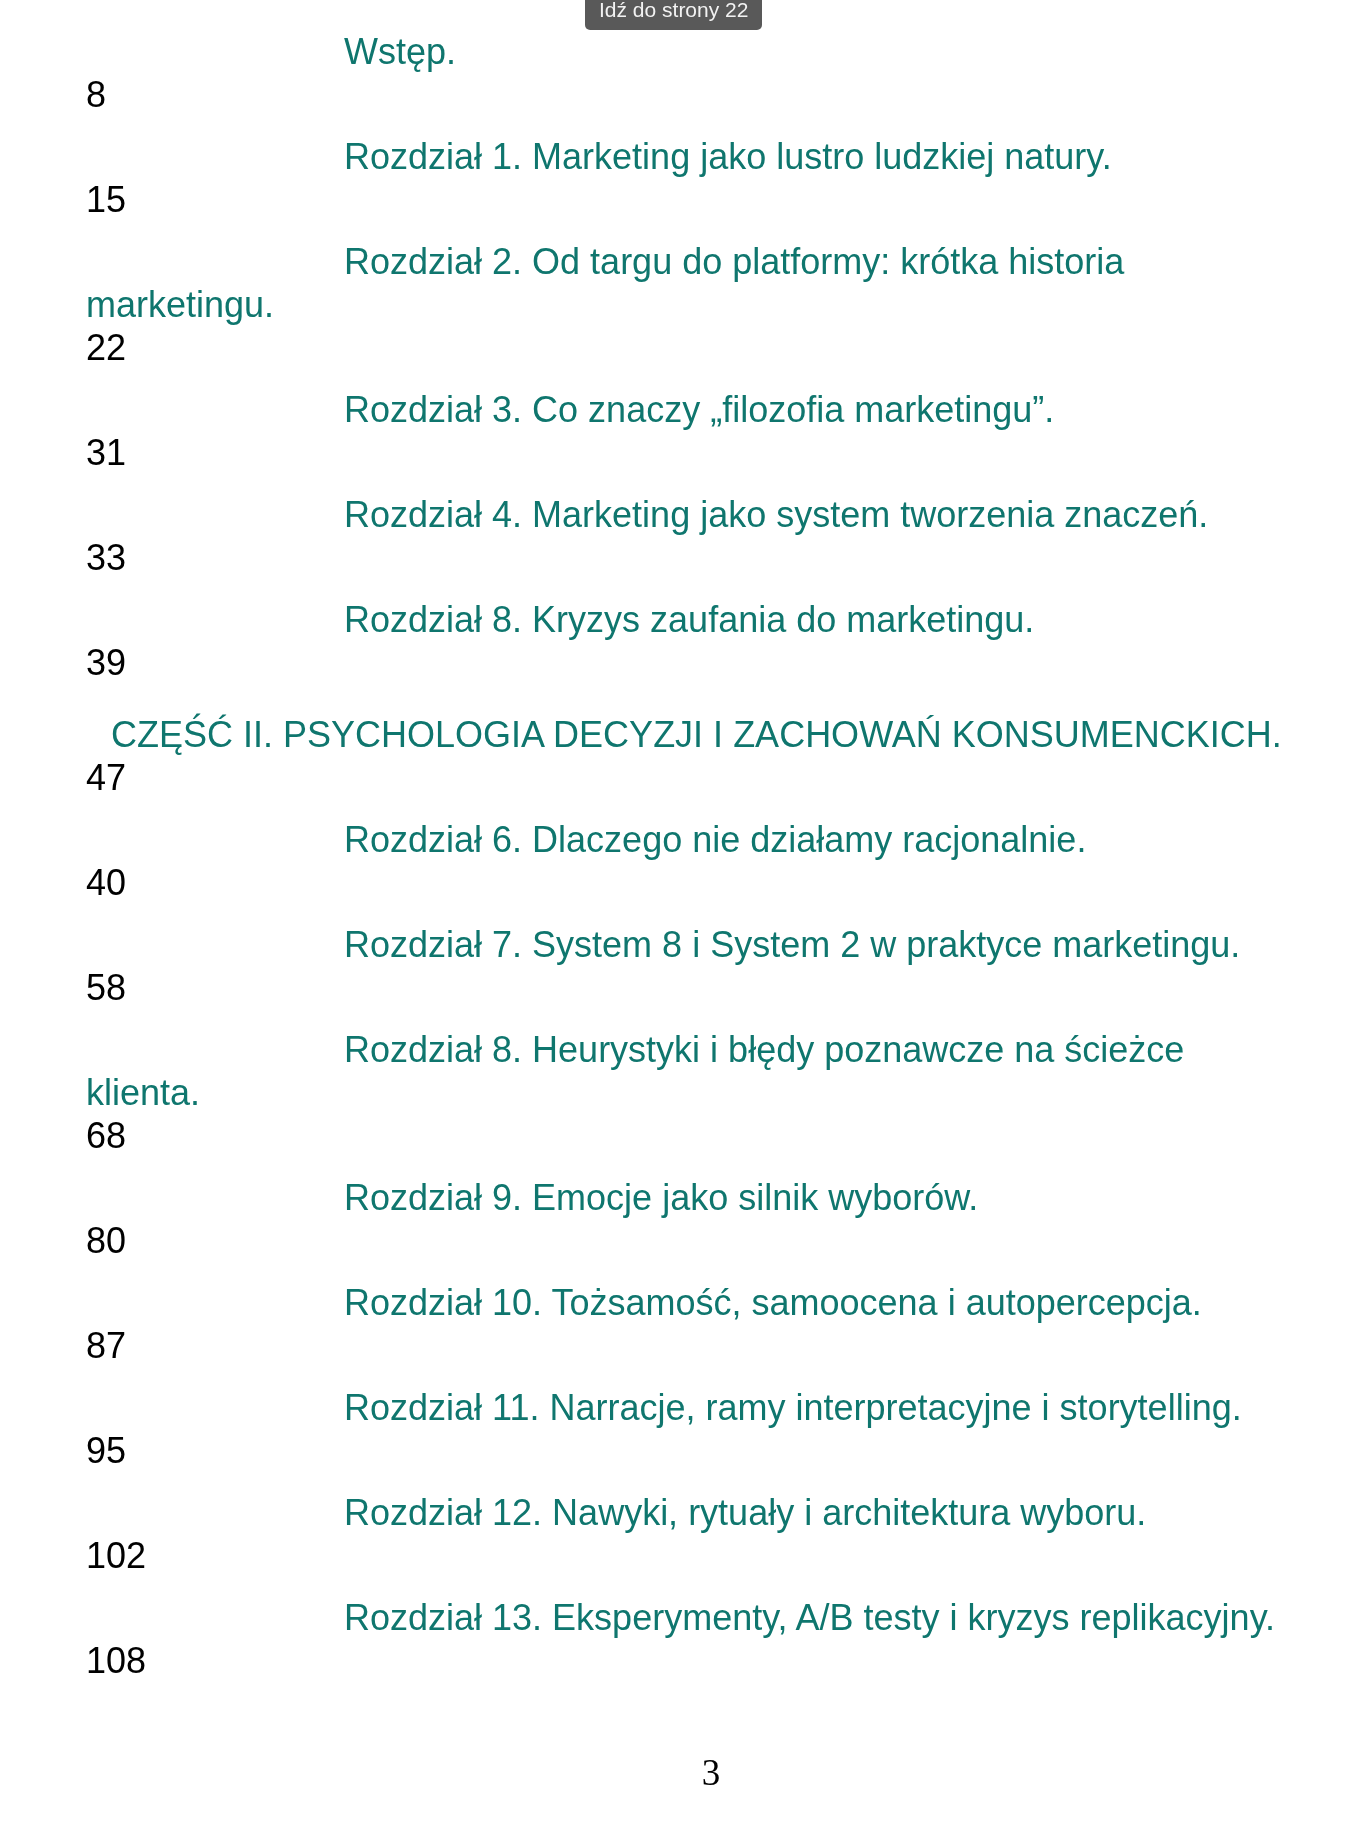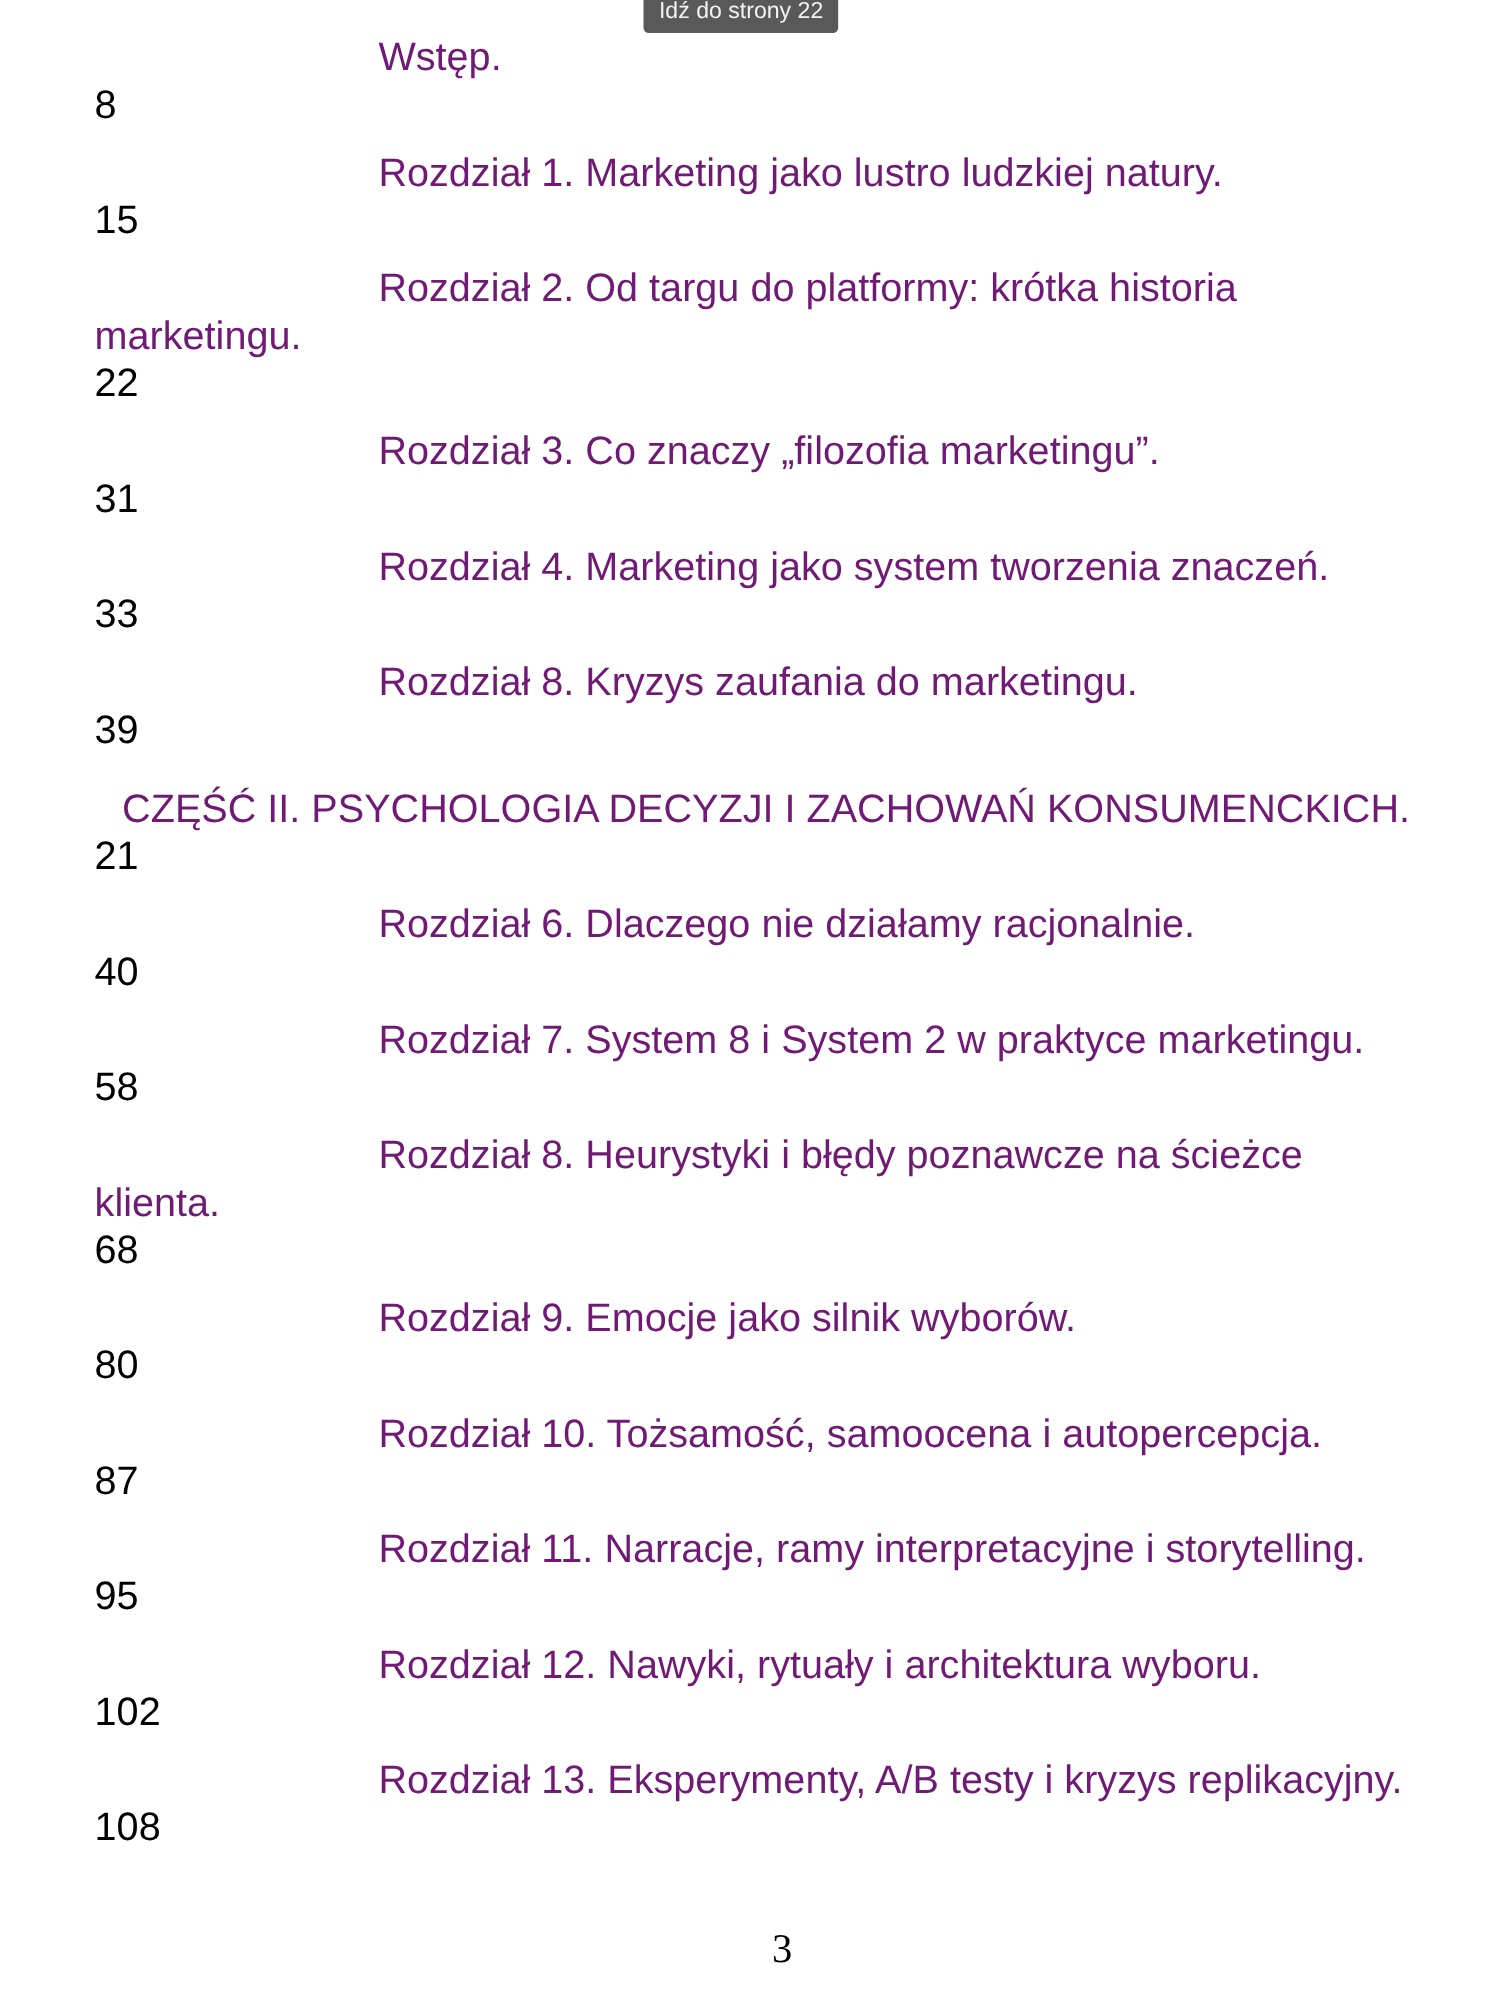--- a/index.html
+++ b/index.html
@@ -29,21 +29,21 @@
   .toc-entry {
     margin: 0 0 19px 0;
     text-indent: 258px;
   }
   .toc-entry.part {
     text-indent: 25px;
     margin-top: 29px;
   }
   .toc-title {
     text-decoration: none;
-    color: #701a75;
+    color: #0f766e;
   }
   .toc-page {
     display: block;
     text-indent: 0;
   }
   .tooltip {
     position: absolute;
     left: 585px;
     top: -11px;
     background: #595959;
@@ -81,21 +81,21 @@
   <p class="toc-entry"><span class="toc-title">Rozdział 1. Marketing jako lustro ludzkiej natury.</span><span class="toc-page">15</span></p>
 
   <p class="toc-entry"><span class="toc-title">Rozdział 2. Od targu do platformy: krótka historia marketingu.</span><span class="toc-page">22</span></p>
 
   <p class="toc-entry"><span class="toc-title">Rozdział 3. Co znaczy „filozofia marketingu”.</span><span class="toc-page">31</span></p>
 
   <p class="toc-entry"><span class="toc-title">Rozdział 4. Marketing jako system tworzenia znaczeń.</span><span class="toc-page">33</span></p>
 
   <p class="toc-entry"><span class="toc-title">Rozdział 8. Kryzys zaufania do marketingu.</span><span class="toc-page">39</span></p>
 
-  <p class="toc-entry part"><span class="toc-title">CZĘŚĆ II. PSYCHOLOGIA DECYZJI I ZACHOWAŃ KONSUMENCKICH.</span><span class="toc-page">21</span></p>
+  <p class="toc-entry part"><span class="toc-title">CZĘŚĆ II. PSYCHOLOGIA DECYZJI I ZACHOWAŃ KONSUMENCKICH.</span><span class="toc-page">47</span></p>
 
   <p class="toc-entry"><span class="toc-title">Rozdział 6. Dlaczego nie działamy racjonalnie.</span><span class="toc-page">40</span></p>
 
   <p class="toc-entry"><span class="toc-title">Rozdział 7. System 8 i System 2 w praktyce marketingu.</span><span class="toc-page">58</span></p>
 
   <p class="toc-entry"><span class="toc-title">Rozdział 8. Heurystyki i błędy poznawcze na ścieżce klienta.</span><span class="toc-page">68</span></p>
 
   <p class="toc-entry"><span class="toc-title">Rozdział 9. Emocje jako silnik wyborów.</span><span class="toc-page">80</span></p>
 
   <p class="toc-entry"><span class="toc-title">Rozdział 10. Tożsamość, samoocena i autopercepcja.</span><span class="toc-page">87</span></p>

